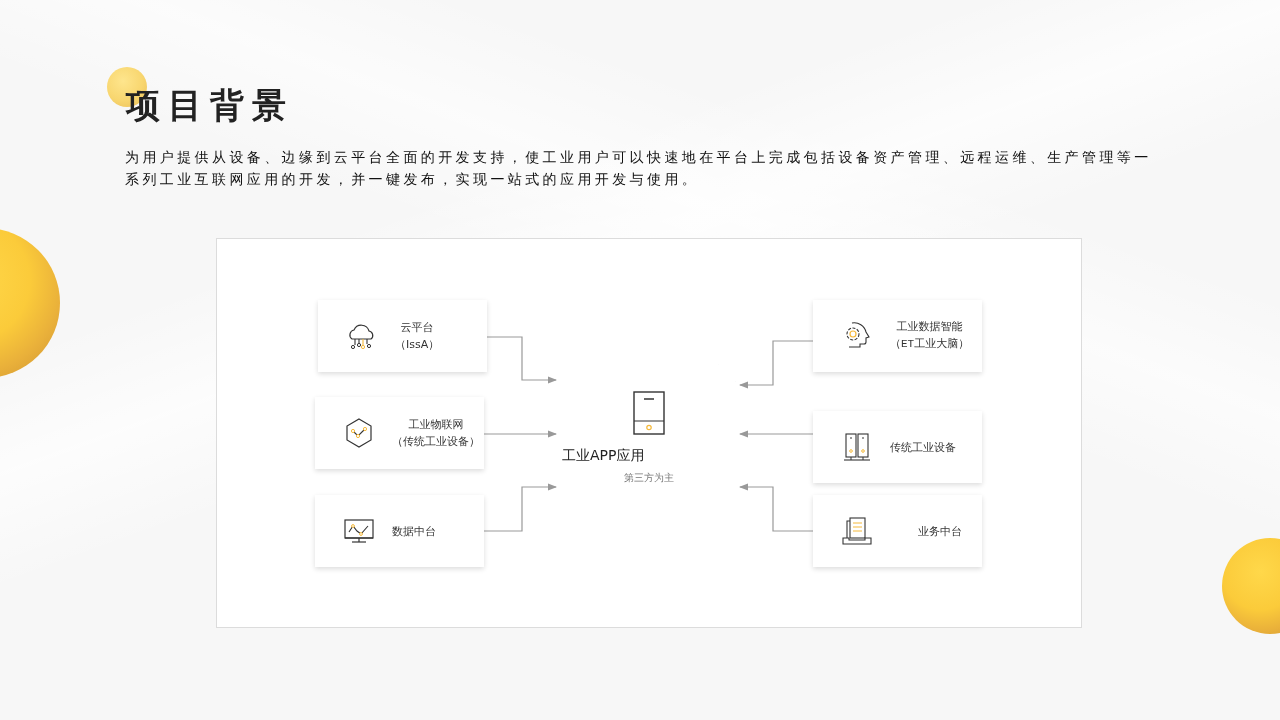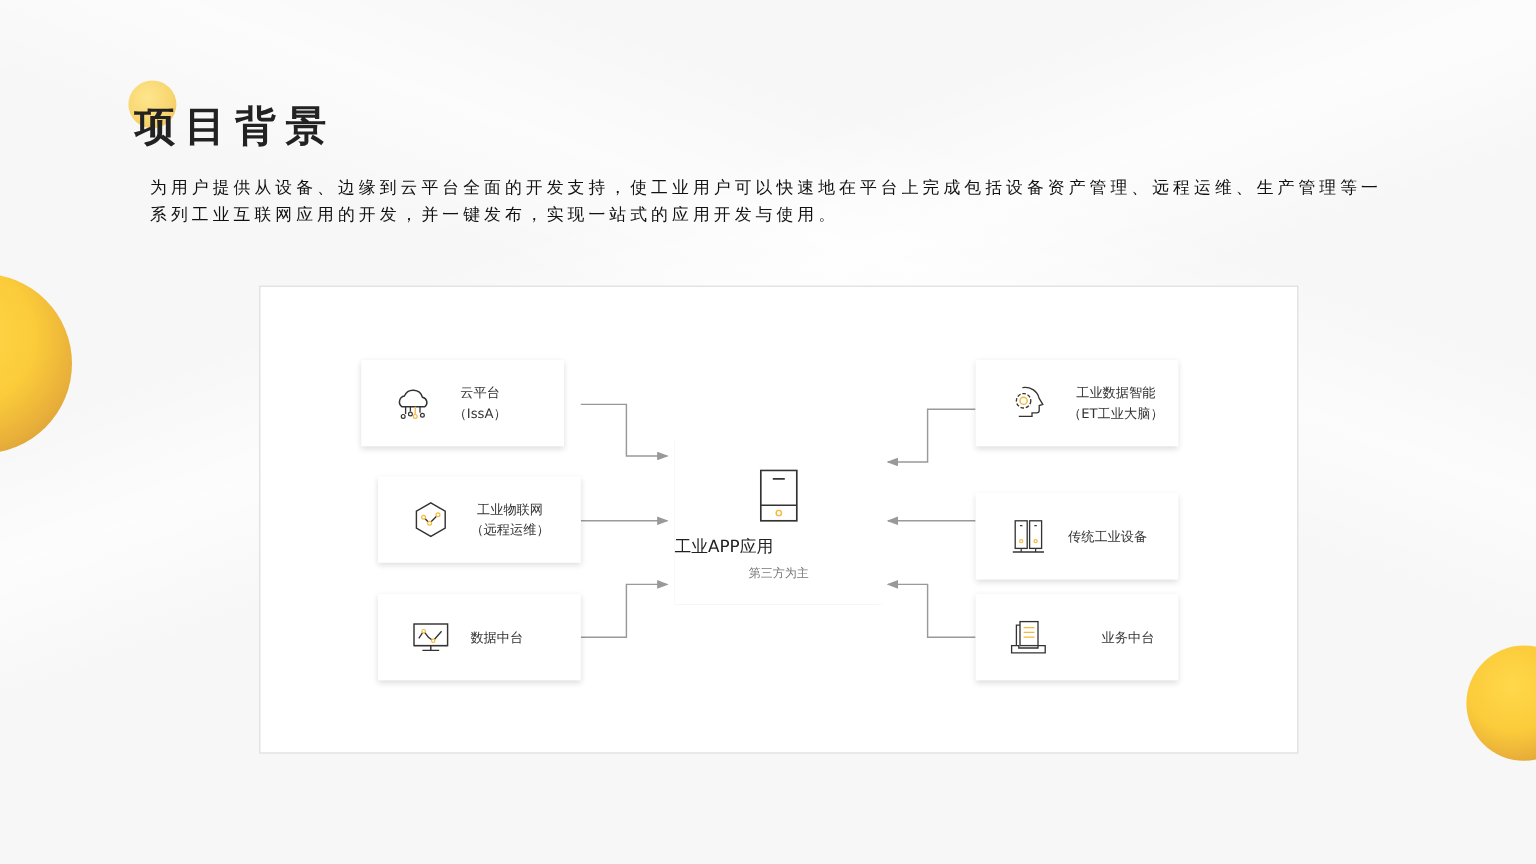--- a/index.html
+++ b/index.html
@@ -19,21 +19,21 @@
   .ball {
     position: absolute; border-radius: 50%;
     background: radial-gradient(circle at 40% 35%, #ffd84a 0%, #fbcb3a 45%, #e9b03a 70%, #c98f2e 100%);
   }
   .ball-small { left: 107px; top: 67px; width: 40px; height: 40px; opacity: 0.85;
     background: radial-gradient(circle at 40% 35%, #ffe27a 0%, #f8d057 55%, #e6b23c 100%); }
   .ball-left { left: -90px; top: 228px; width: 150px; height: 150px; }
   .ball-right { left: 1222px; top: 538px; width: 96px; height: 96px; }
 
   .title {
-    position: absolute; left: 112px; top: 83px;
+    position: absolute; left: 126px; top: 83px;
     font-size: 34px; font-weight: bold; letter-spacing: 8px; color: #222;
   }
   .desc {
     position: absolute; left: 125px; top: 146px; width: 1040px;
     font-size: 14px; line-height: 22px; letter-spacing: 3.4px; color: #111;
   }
 
   .panel {
     position: absolute; left: 216px; top: 238px; width: 866px; height: 390px;
     background: #fff; border: 1px solid #dcdcdc;
@@ -77,21 +77,21 @@
   <g stroke="#999" stroke-width="1.2" fill="none">
     <polyline points="484,337 522,337 522,380 556,380" marker-end="url(#arr)"></polyline>
     <polyline points="484,434 556,434" marker-end="url(#arr)"></polyline>
     <polyline points="484,531 522,531 522,487 556,487" marker-end="url(#arr)"></polyline>
     <polyline points="813,341 773,341 773,385 740,385" marker-end="url(#arr)"></polyline>
     <polyline points="813,434 740,434" marker-end="url(#arr)"></polyline>
     <polyline points="813,531 773,531 773,487 740,487" marker-end="url(#arr)"></polyline>
   </g>
 </svg>
 
-<div class="card" style="left:301px;top:300px;">
+<div class="card" style="left:318px;top:300px;">
   <svg class="icon" viewBox="0 0 34 34">
     <path d="M7,20 a5,5 0 0 1 2,-9 a8,8 0 0 1 15,1 a4.5,4.5 0 0 1 2,8 z" fill="none" stroke="#333" stroke-width="1.2"></path>
     <line x1="10" y1="20" x2="10" y2="26" stroke="#333" stroke-width="1.1"></line>
     <circle cx="8" cy="28" r="1.6" fill="none" stroke="#333" stroke-width="1"></circle>
     <line x1="14" y1="20" x2="14" y2="24" stroke="#333" stroke-width="1.1"></line>
     <circle cx="14" cy="26" r="1.6" fill="none" stroke="#333" stroke-width="1"></circle>
     <line x1="18" y1="20" x2="18" y2="26" stroke="#f5b93a" stroke-width="1.1"></line>
     <circle cx="18" cy="28" r="1.6" fill="none" stroke="#f5b93a" stroke-width="1"></circle>
     <line x1="22" y1="20" x2="22" y2="25" stroke="#333" stroke-width="1.1"></line>
     <circle cx="24" cy="27" r="1.6" fill="none" stroke="#333" stroke-width="1"></circle>
@@ -105,21 +105,21 @@
 <div class="card" style="left:315px;top:397px;">
   <svg class="icon" viewBox="0 0 34 34">
     <polygon points="17,3 29,10 29,24 17,31 5,24 5,10" fill="none" stroke="#333" stroke-width="1.2"></polygon>
     <polyline points="11,15 16,20 23,13" fill="none" stroke="#333" stroke-width="1.1"></polyline>
     <circle cx="11" cy="15" r="1.6" fill="#fff" stroke="#f5b93a" stroke-width="1"></circle>
     <circle cx="16" cy="20" r="1.6" fill="#fff" stroke="#f5b93a" stroke-width="1"></circle>
     <circle cx="23" cy="13" r="1.6" fill="#fff" stroke="#f5b93a" stroke-width="1"></circle>
   </svg>
   <div class="label">
     <div>工业物联网</div>
-    <div>（远程运维）</div>
+    <div>（传统工业设备）</div>
   </div>
 </div>
 
 <div class="card" style="left:315px;top:495px;">
   <svg class="icon" viewBox="0 0 34 34">
     <rect x="3" y="6" width="28" height="18" fill="none" stroke="#333" stroke-width="1.2"></rect>
     <line x1="3" y1="24" x2="31" y2="24" stroke="#333" stroke-width="1.2"></line>
     <line x1="17" y1="24" x2="17" y2="28" stroke="#333" stroke-width="1.2"></line>
     <line x1="10" y1="28" x2="24" y2="28" stroke="#333" stroke-width="1.2"></line>
     <polyline points="7,18 11,12 15,17 19,20 26,12" fill="none" stroke="#333" stroke-width="1.1"></polyline>
@@ -135,21 +135,21 @@
   <svg class="icon" viewBox="0 0 32 44">
     <rect x="1" y="1" width="30" height="42" fill="none" stroke="#333" stroke-width="1.4"></rect>
     <line x1="1" y1="30" x2="31" y2="30" stroke="#333" stroke-width="1.2"></line>
     <line x1="11" y1="8" x2="21" y2="8" stroke="#333" stroke-width="1.4"></line>
     <circle cx="16" cy="36.5" r="2.2" fill="none" stroke="#f5b93a" stroke-width="1.2"></circle>
   </svg>
   <div class="main">工业APP应用</div>
   <div class="sub">第三方为主</div>
 </div>
 
-<div class="card" style="left:813px;top:300px;">
+<div class="card" style="left:813px;top:300px;font-family:Liberation Mono, monospace;">
   <svg class="icon" viewBox="0 0 34 34">
     <path d="M12,4 a12,12 0 0 1 14,9 l3,5 l-3,1 v4 a2,2 0 0 1 -2,2 h-4 v3 h-11" fill="none" stroke="#333" stroke-width="1.1"></path>
     <circle cx="13" cy="15" r="6" fill="none" stroke="#333" stroke-width="1.1" stroke-dasharray="3 1.5"></circle>
     <circle cx="13" cy="15" r="3" fill="none" stroke="#f5b93a" stroke-width="1.2"></circle>
   </svg>
   <div class="label">
     <div>工业数据智能</div>
     <div>（ET工业大脑）</div>
   </div>
 </div>

